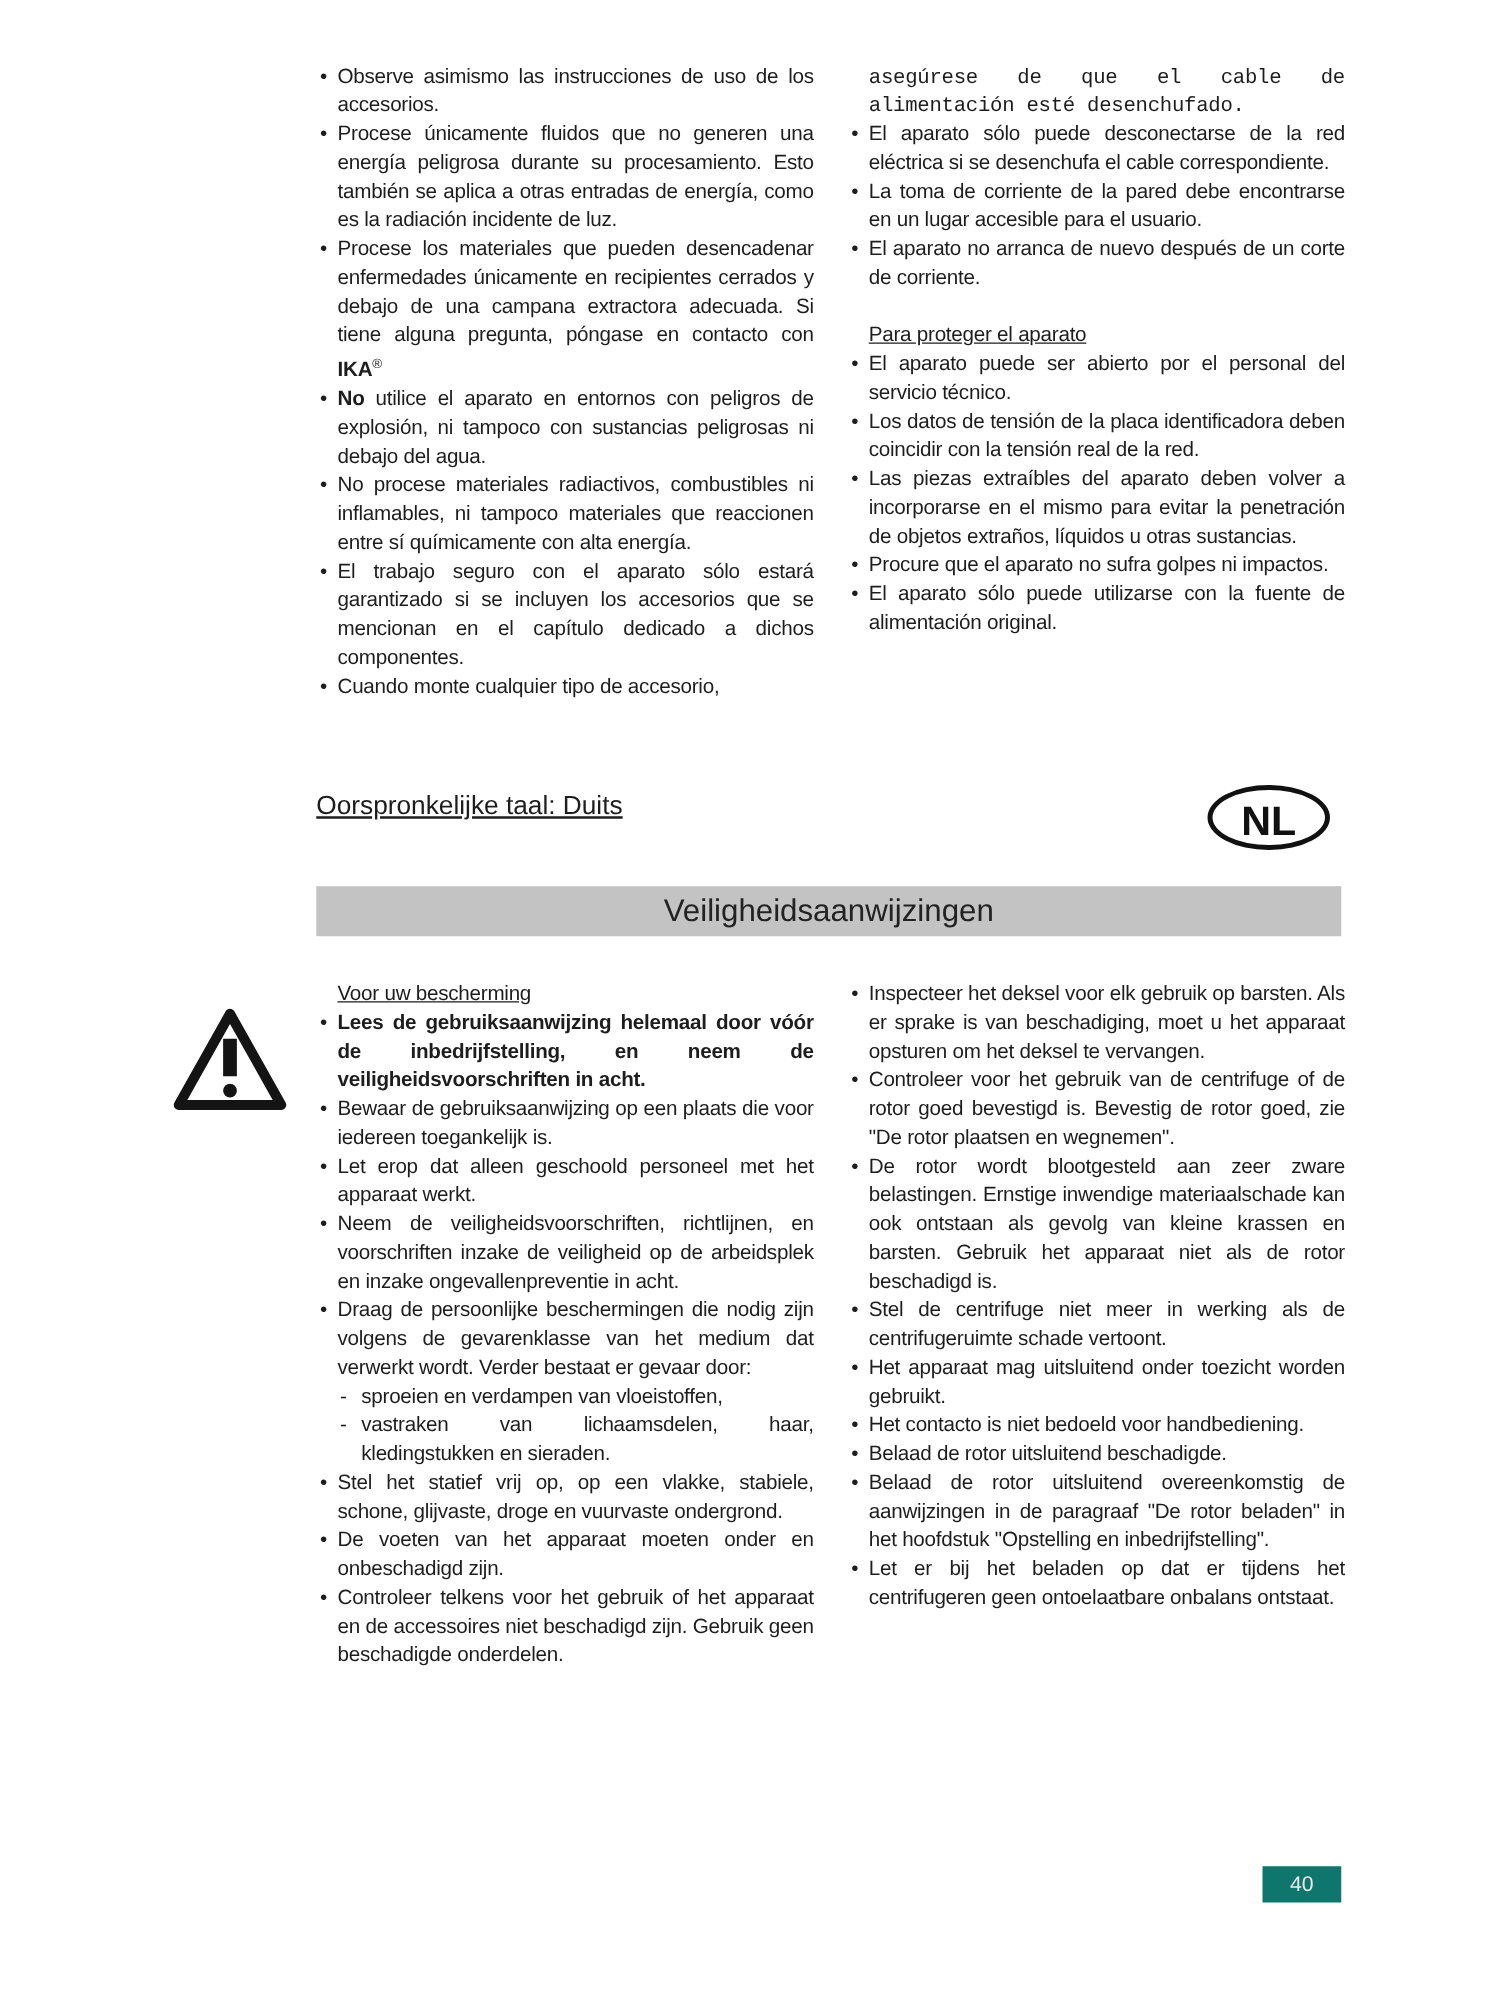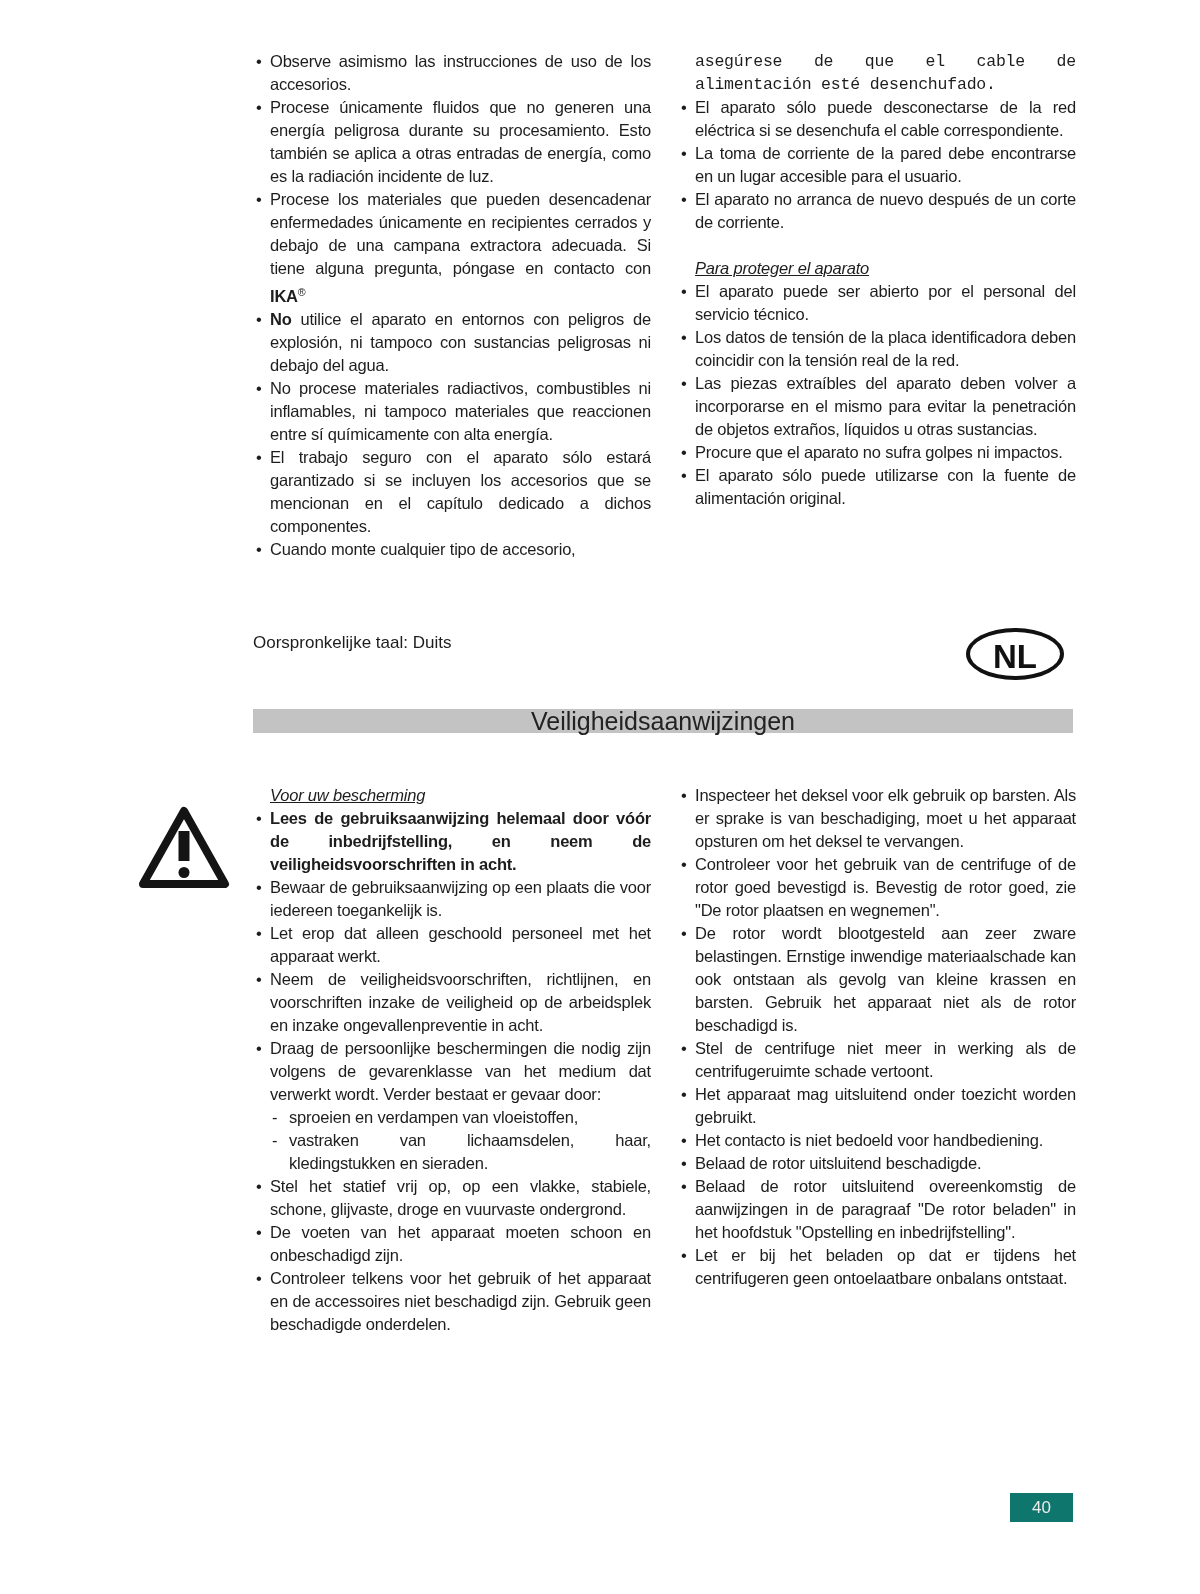--- a/index.html
+++ b/index.html
@@ -19,33 +19,33 @@
     line-height: 23px;
     letter-spacing: -0.2px;
     text-align: justify;
   }
   .item { position: relative; padding-left: 17px; }
   .item .marker { position: absolute; left: 3px; top: 0; }
   .item.plain { padding-left: 17px; font-family: Liberation Mono, monospace; }
   .item.dash { padding-left: 36px; }
   .item.dash .marker { left: 19px; }
   .item.heading {
-    font-style: italic;
     text-decoration: underline;
     margin-top: 23px;
   }
   .item.heading:first-child { margin-top: 0; }
   .b { font-weight: bold; }
   .sup { vertical-align: super; font-size: 0.65em; }
 
   .language-note {
     position: absolute;
     left: 253px;
     top: 633px;
-    font-size: 17px;
+    font-size: 21px;
+    text-decoration: underline;
   }
   .nl-badge {
     position: absolute;
     left: 966px;
     top: 628px;
     width: 98px;
     height: 52px;
     border: 4px solid #111111;
     border-radius: 50%;
     display: flex;
@@ -54,21 +54,21 @@
     font-size: 33px;
     font-weight: bold;
     color: #111111;
     box-sizing: border-box;
   }
   .section-bar {
     position: absolute;
     left: 253px;
     top: 709px;
     width: 820px;
-    height: 24px;
+    height: 40px;
     background: #c3c3c3;
     display: flex;
     align-items: center;
     justify-content: center;
   }
   .section-bar .title {
     font-size: 25px;
     color: #222222;
     letter-spacing: 0;
   }
@@ -142,21 +142,21 @@
   <div class="col" style="left:253px; top:784px;">
       <div class="item heading"><span><span>Voor uw bescherming</span></span></div>
       <div class="item bullet"><span class="marker">•</span><span><span class="b">Lees de gebruiksaanwijzing helemaal door vóór de inbedrijfstelling, en neem de veiligheidsvoorschriften in acht.</span></span></div>
       <div class="item bullet"><span class="marker">•</span><span><span>Bewaar de gebruiksaanwijzing op een plaats die voor iedereen toegankelijk is.</span></span></div>
       <div class="item bullet"><span class="marker">•</span><span><span>Let erop dat alleen geschoold personeel met het apparaat werkt.</span></span></div>
       <div class="item bullet"><span class="marker">•</span><span><span>Neem de veiligheidsvoorschriften, richtlijnen, en voorschriften inzake de veiligheid op de arbeidsplek en inzake ongevallenpreventie in acht.</span></span></div>
       <div class="item bullet"><span class="marker">•</span><span><span>Draag de persoonlijke beschermingen die nodig zijn volgens de gevarenklasse van het medium dat verwerkt wordt. Verder bestaat er gevaar door:</span></span></div>
       <div class="item dash"><span class="marker">-</span><span><span>sproeien en verdampen van vloeistoffen,</span></span></div>
       <div class="item dash"><span class="marker">-</span><span><span>vastraken van lichaamsdelen, haar, kledingstukken en sieraden.</span></span></div>
       <div class="item bullet"><span class="marker">•</span><span><span>Stel het statief vrij op, op een vlakke, stabiele, schone, glijvaste, droge en vuurvaste ondergrond.</span></span></div>
-      <div class="item bullet"><span class="marker">•</span><span><span>De voeten van het apparaat moeten schoon en onbeschadigd zijn.</span></span></div>
+      <div class="item bullet"><span class="marker">•</span><span><span>De voeten van het apparaat moeten onder en onbeschadigd zijn.</span></span></div>
       <div class="item bullet"><span class="marker">•</span><span><span>Controleer telkens voor het gebruik of het apparaat en de accessoires niet beschadigd zijn. Gebruik geen beschadigde onderdelen.</span></span></div>
     </div>
 
   <div class="col" style="left:678px; top:784px;">
       <div class="item bullet"><span class="marker">•</span><span><span>Inspecteer het deksel voor elk gebruik op barsten. Als er sprake is van beschadiging, moet u het apparaat opsturen om het deksel te vervangen.</span></span></div>
       <div class="item bullet"><span class="marker">•</span><span><span>Controleer voor het gebruik van de centrifuge of de rotor goed bevestigd is. Bevestig de rotor goed, zie "De rotor plaatsen en wegnemen".</span></span></div>
       <div class="item bullet"><span class="marker">•</span><span><span>De rotor wordt blootgesteld aan zeer zware belastingen. Ernstige inwendige materiaalschade kan ook ontstaan als gevolg van kleine krassen en barsten. Gebruik het apparaat niet als de rotor beschadigd is.</span></span></div>
       <div class="item bullet"><span class="marker">•</span><span><span>Stel de centrifuge niet meer in werking als de centrifugeruimte schade vertoont.</span></span></div>
       <div class="item bullet"><span class="marker">•</span><span><span>Het apparaat mag uitsluitend onder toezicht worden gebruikt.</span></span></div>
       <div class="item bullet"><span class="marker">•</span><span><span>Het contacto is niet bedoeld voor handbediening.</span></span></div>

